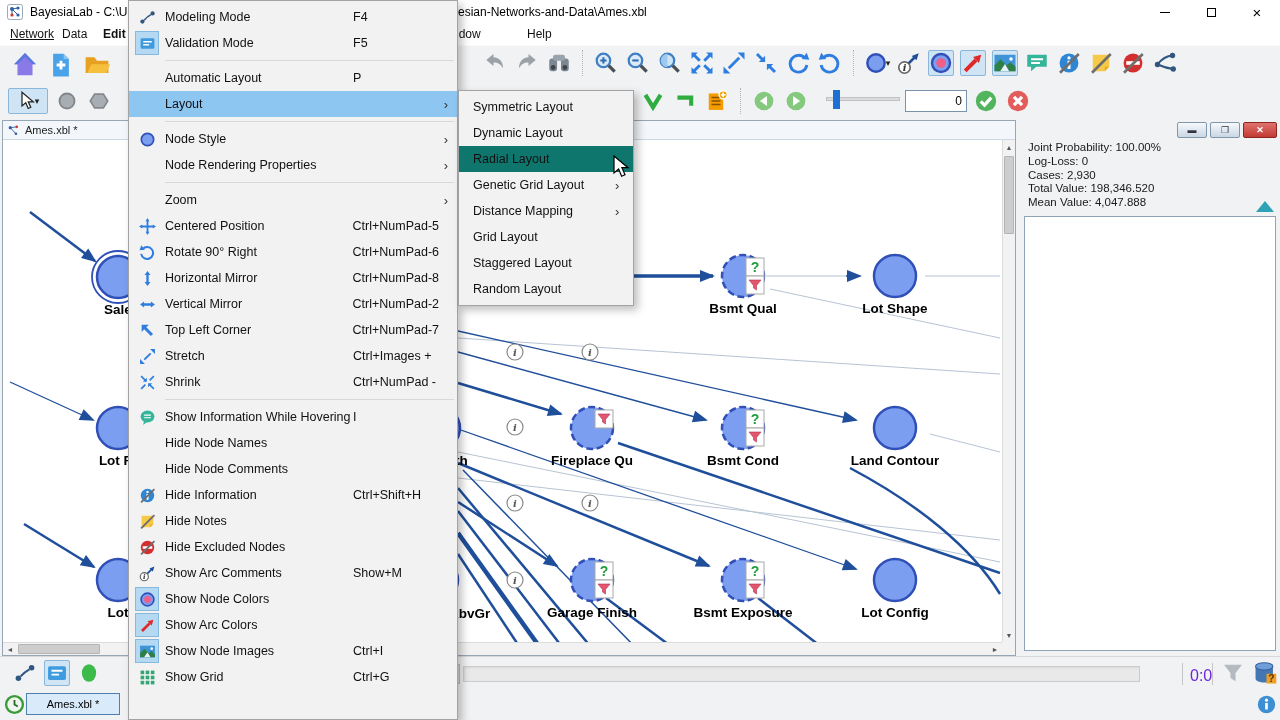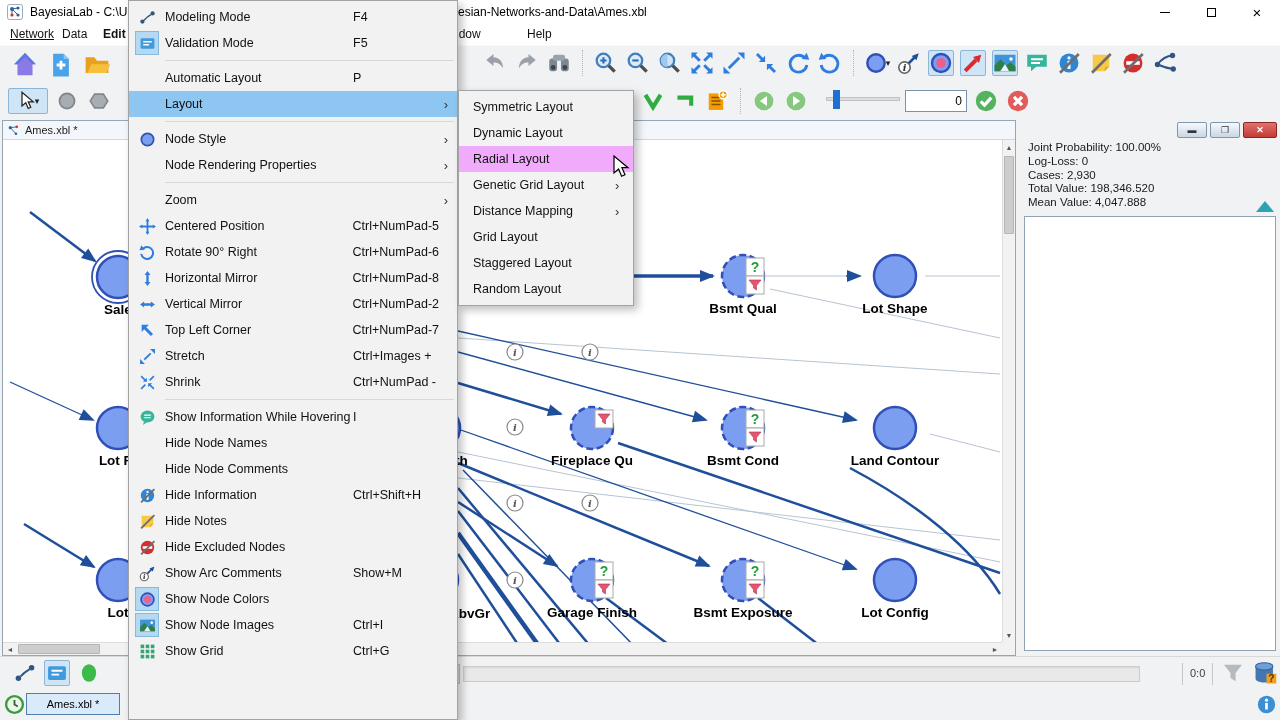--- a/index.html
+++ b/index.html
@@ -55,38 +55,38 @@
   .mdi-btn.close{width:34px;background:linear-gradient(#e0726d,#c23b35);border-color:#8c2620;color:#fff;font-weight:bold}
   #monLines{position:absolute;left:8px;top:24px;font-size:11.5px;line-height:13.8px;color:#1a1a1a;white-space:nowrap}
   #monTri{position:absolute;right:6px;top:84px;width:0;height:0;border-left:9px solid transparent;border-right:9px solid transparent;border-bottom:11px solid #2fa3b5}
   #monBox{position:absolute;left:4px;right:4px;top:99px;bottom:5px;background:#fff;border:1px solid #8fa3b5}
 
   
   #statusbar{position:absolute;left:0;top:656px;width:1280px;height:34px;background:#f0f2f4;border-top:1px solid #d8d8d8}
   .inset{position:absolute;top:9px;height:16px;background:#e9e9e9;border:1px solid #cccccc;box-shadow:inset 1px 1px 2px rgba(0,0,0,.08)}
   .sthumb{position:absolute;top:7px;width:14px;height:20px;background:#d6d6d6;border:1px solid #bdbdbd}
   .vline{position:absolute;top:6px;height:22px;width:1px;background:#c6c6c6}
-  #coords{position:absolute;left:1190px;top:10px;font-size:11px;color:#404040}
+  #coords{position:absolute;left:1190px;top:10px;font-size:16px;color:#6d28d9}
   #tabbar{position:absolute;left:0;top:690px;width:1280px;height:30px;background:#f0f2f4}
   #docTab{position:absolute;left:26px;top:3px;width:94px;height:22px;background:#d9eafa;border:1px solid #4f7fae;font-size:11px;display:flex;align-items:center;justify-content:center;color:#000}
 
   
   #ctx{position:absolute;left:128px;top:0;width:330px;height:720px;background:#f2f2f2;border:1px solid #a3a3a3;box-shadow:4px 4px 8px rgba(0,0,0,.25);padding-top:3px;z-index:50}
   .ctx-item{height:26px;display:flex;align-items:center;font-size:12.5px;color:#111}
   .ctx-item.hl{background:#8ec6f2}
   .ctx-ico{width:36px;display:flex;justify-content:center;align-items:center;flex:none}
   .icosel{width:24px;height:24px;background:#b5d9f2;border:1px solid #86b9de;display:flex;align-items:center;justify-content:center}
   .ctx-lbl{width:188px;white-space:nowrap}
   .ctx-sc{flex:1;white-space:nowrap}
   .ctx-arr{width:18px;text-align:right;padding-right:9px;color:#333;font-size:13px}
   .ctx-sep{height:9px;position:relative}
   .ctx-sep:after{content:"";position:absolute;left:36px;right:3px;top:4px;border-top:1px solid #d8d8d8}
   #sub{position:absolute;left:458px;top:90px;width:176px;background:#f2f2f2;border:1px solid #a3a3a3;box-shadow:4px 4px 8px rgba(0,0,0,.25);padding:3px 0;z-index:60}
   .sub-item{height:26px;display:flex;align-items:center;padding-left:14px;font-size:12.5px;color:#111}
-  .sub-item.hl{background:#f0abfc}
+  .sub-item.hl{background:#0f766e}
   .sub-lbl{flex:1}
   .sub-arr{width:18px;color:#333;font-size:13px}
 
   #mouseCursor{position:absolute;left:612px;top:155px;z-index:100}
 </style>
 </head>
 <body>
 
 <div id="titlebar">
   <span class="logo ic" id="appLogo">
@@ -936,20 +936,35 @@
       </span>
       <span class="ctx-lbl">Show Node Colors</span>
       <span class="ctx-sc"></span>
       <span class="ctx-arr"></span>
     </div>
     <div class="ctx-item">
       <span class="ctx-ico">
         <span class="icosel">
           <span class="ic" style="width:17px;height:17px">
             <svg viewBox="0 0 16 16" width="17" height="17">
+              <path d="M2.8 13.2 10 6" stroke="#e02828" stroke-width="2.6"></path>
+              <path d="M13.5 2.5 12 8 8 4z" fill="#e02828"></path>
+            </svg>
+          </span>
+        </span>
+      </span>
+      <span class="ctx-lbl">Show Arc Colors</span>
+      <span class="ctx-sc"></span>
+      <span class="ctx-arr"></span>
+    </div>
+    <div class="ctx-item">
+      <span class="ctx-ico">
+        <span class="icosel">
+          <span class="ic" style="width:17px;height:17px">
+            <svg viewBox="0 0 16 16" width="17" height="17">
               <rect x="1" y="2.5" width="14" height="11" fill="#3f94d8"></rect>
               <path d="M1 13.5V9.5l4-4 4 4 2.5-2 3.5 3v3z" fill="#2e8048"></path>
               <path d="M4.8 13.5 8 8.6l2.8 4.9z" fill="#e9f2f9"></path>
               <circle cx="12" cy="5.3" r="1.2" fill="#fff"></circle>
             </svg>
           </span>
         </span>
       </span>
       <span class="ctx-lbl">Show Node Images</span>
       <span class="ctx-sc">Ctrl+I</span>

